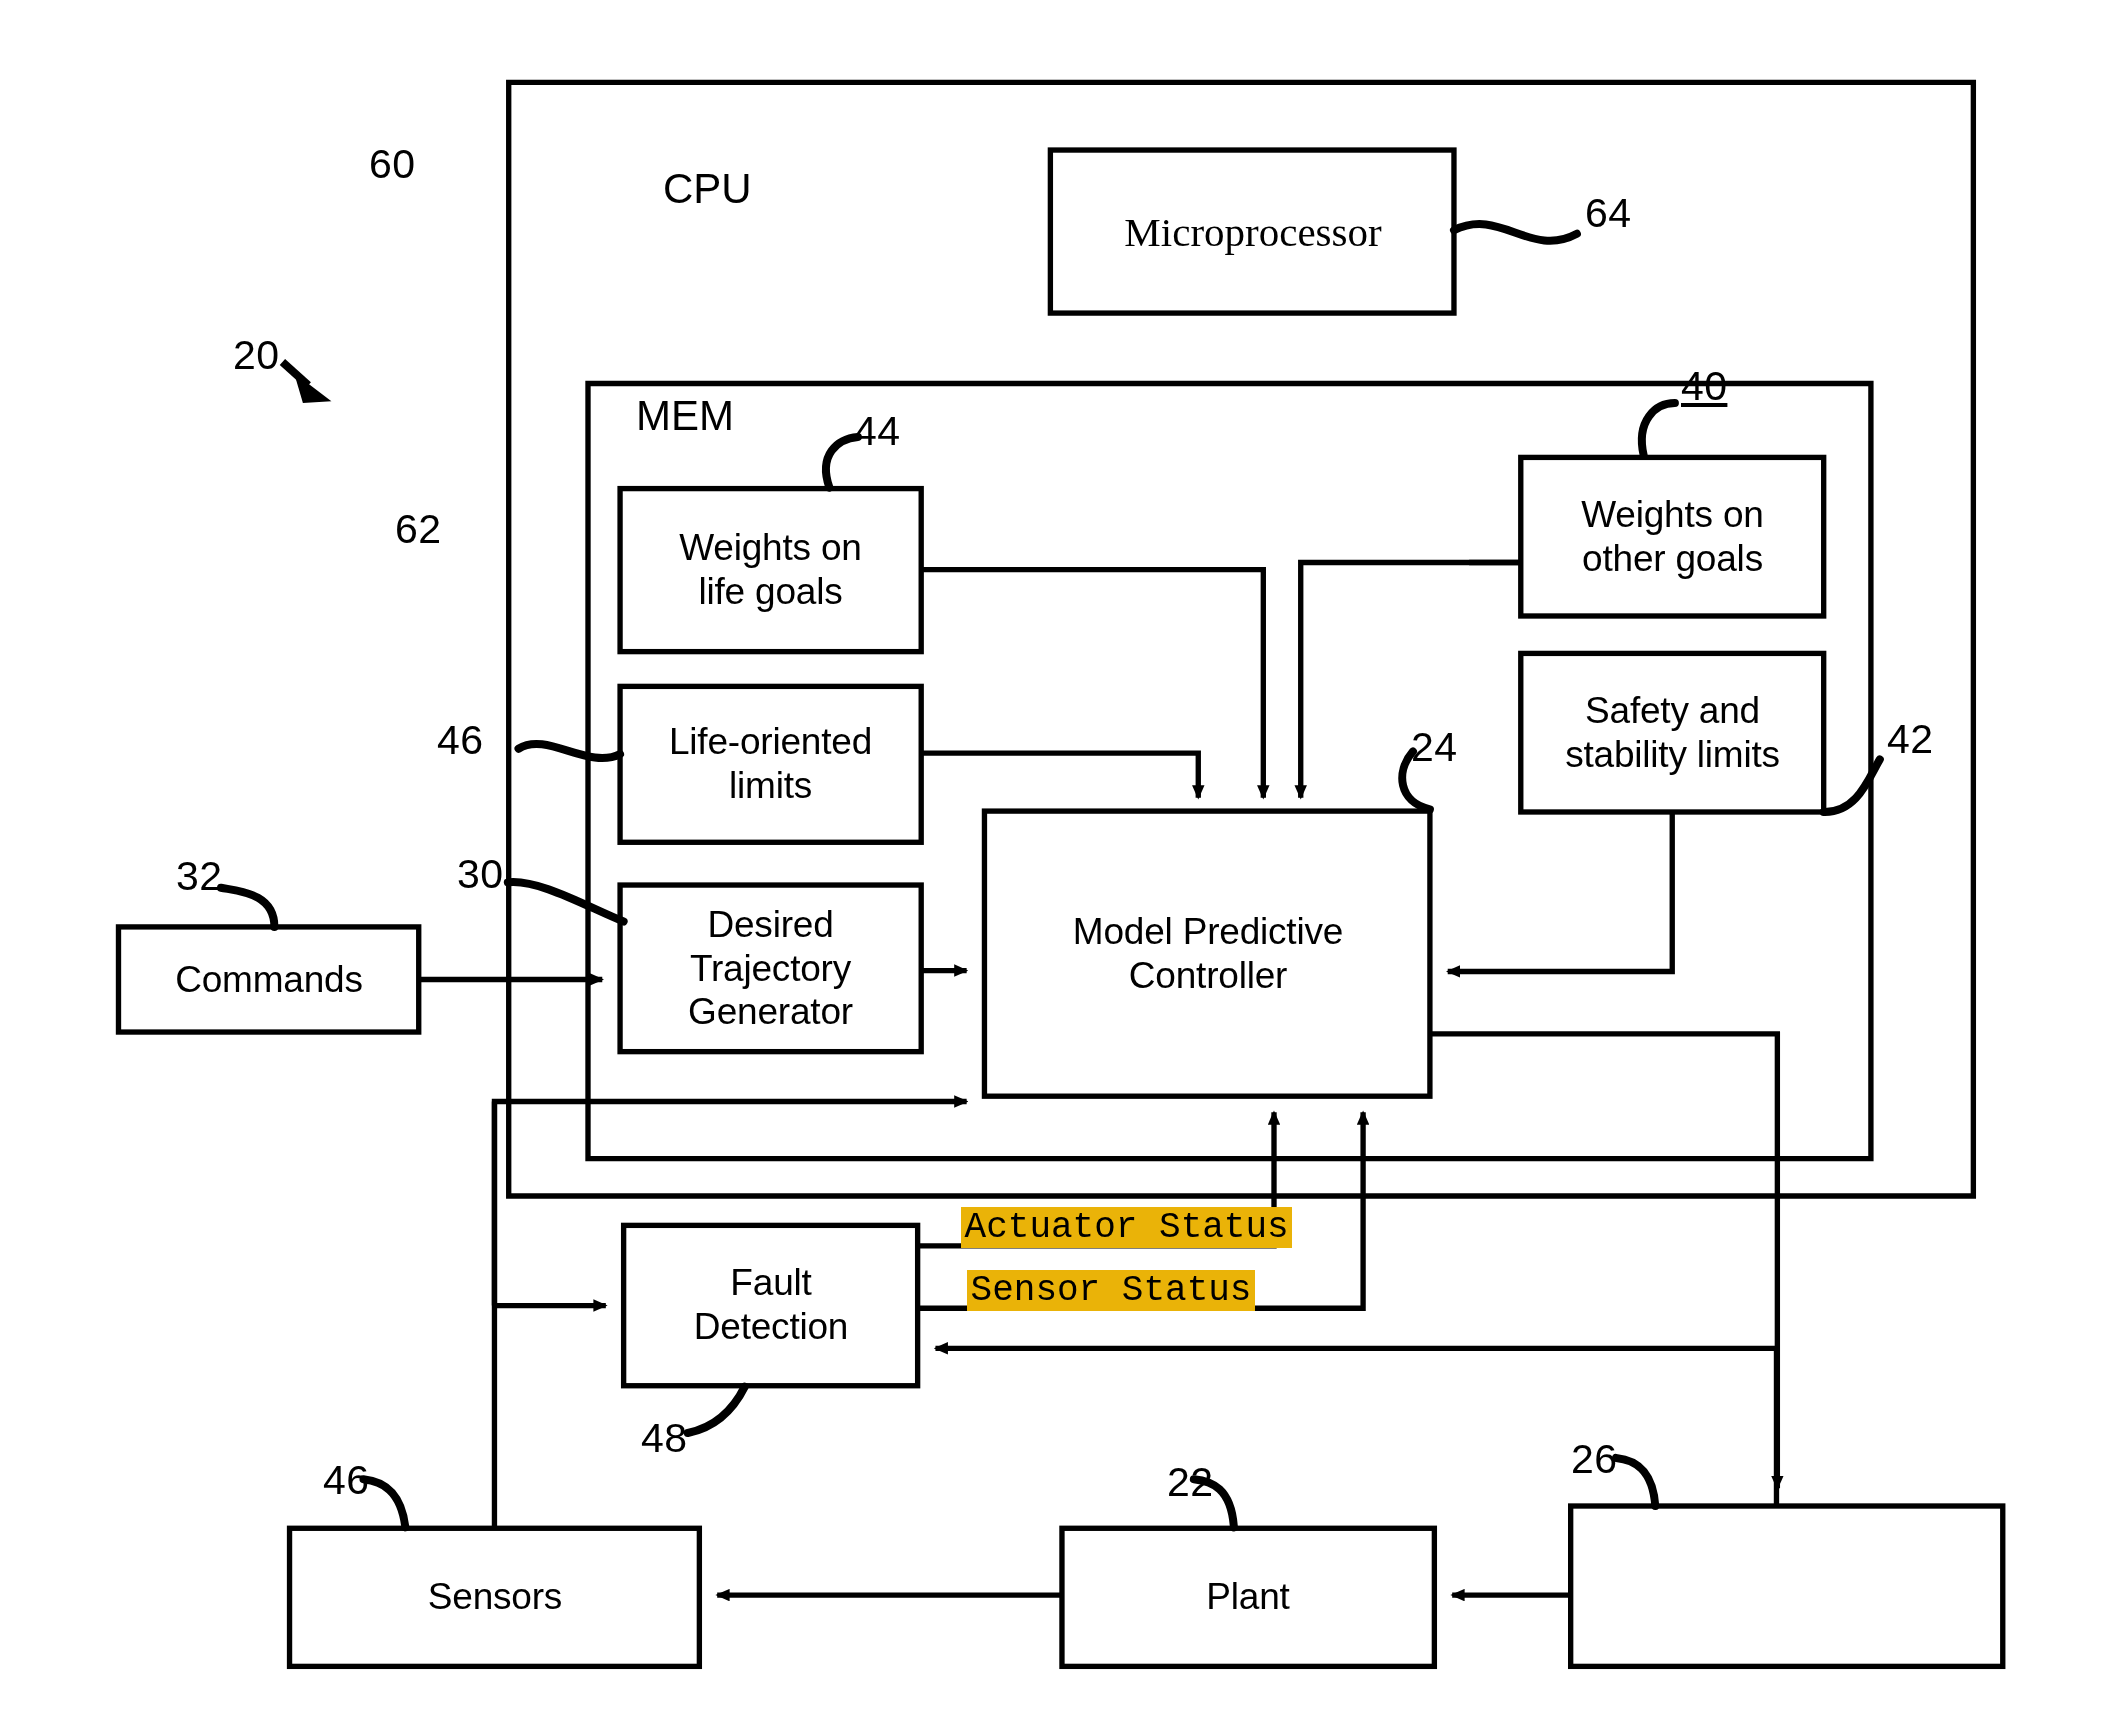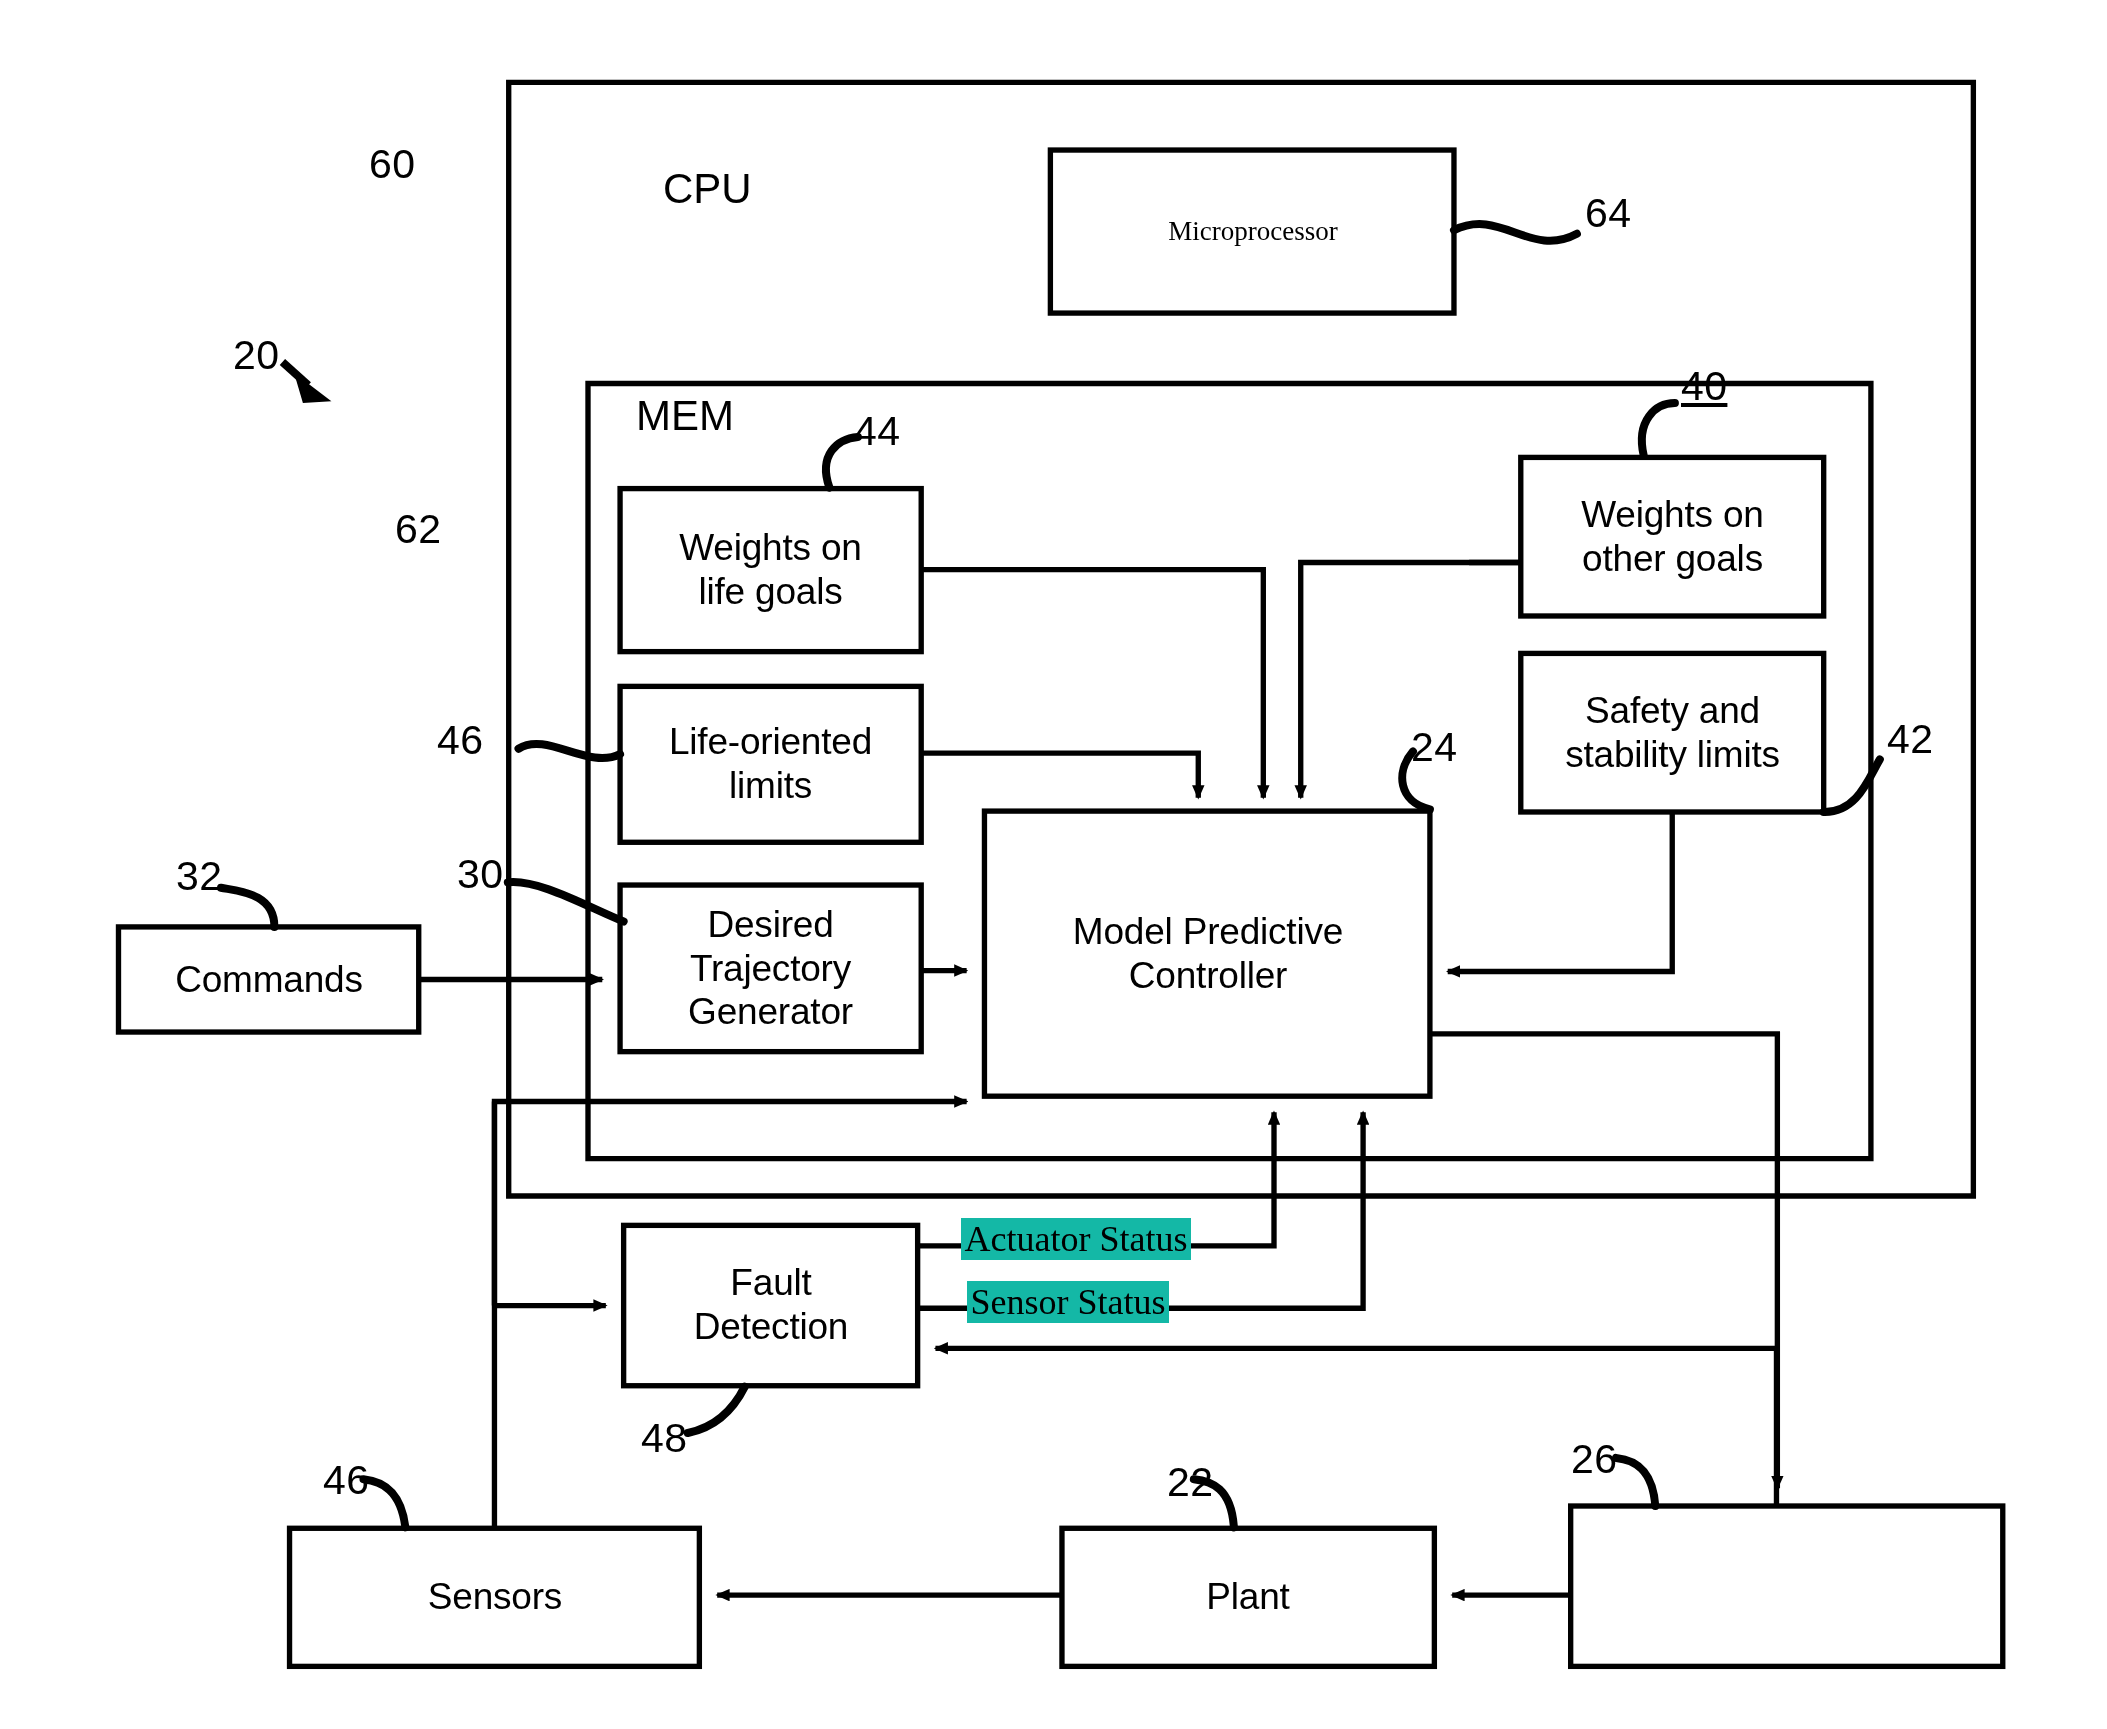--- a/index.html
+++ b/index.html
@@ -51,31 +51,30 @@
     font-size: 42px;
   }
   .serif-label {
     position: absolute;
     display: flex;
     align-items: center;
     justify-content: center;
     text-align: center;
     color: #000;
     font-family: "Liberation Serif", serif;
-    font-size: 27px;
+    font-size: 41px;
   }
   .wire-label {
     position: absolute;
     color: #000;
-    font-family: Liberation Serif, serif;
+    font-family: Liberation Mono, monospace;
     font-size: 36px;
     white-space: nowrap;
-    background: #14b8a6;
+    background: #eab308;
     padding: 0 3.6px;
-    margin-top: 11px;
   }
 </style>
 </head>
 <body>
 
 <div id="canvas">
 
   <svg class="layer" viewBox="0 0 2365 1941">
     <defs>
       <marker id="ah" markerWidth="16" markerHeight="14" refX="14" refY="7" orient="auto" markerUnits="userSpaceOnUse">

